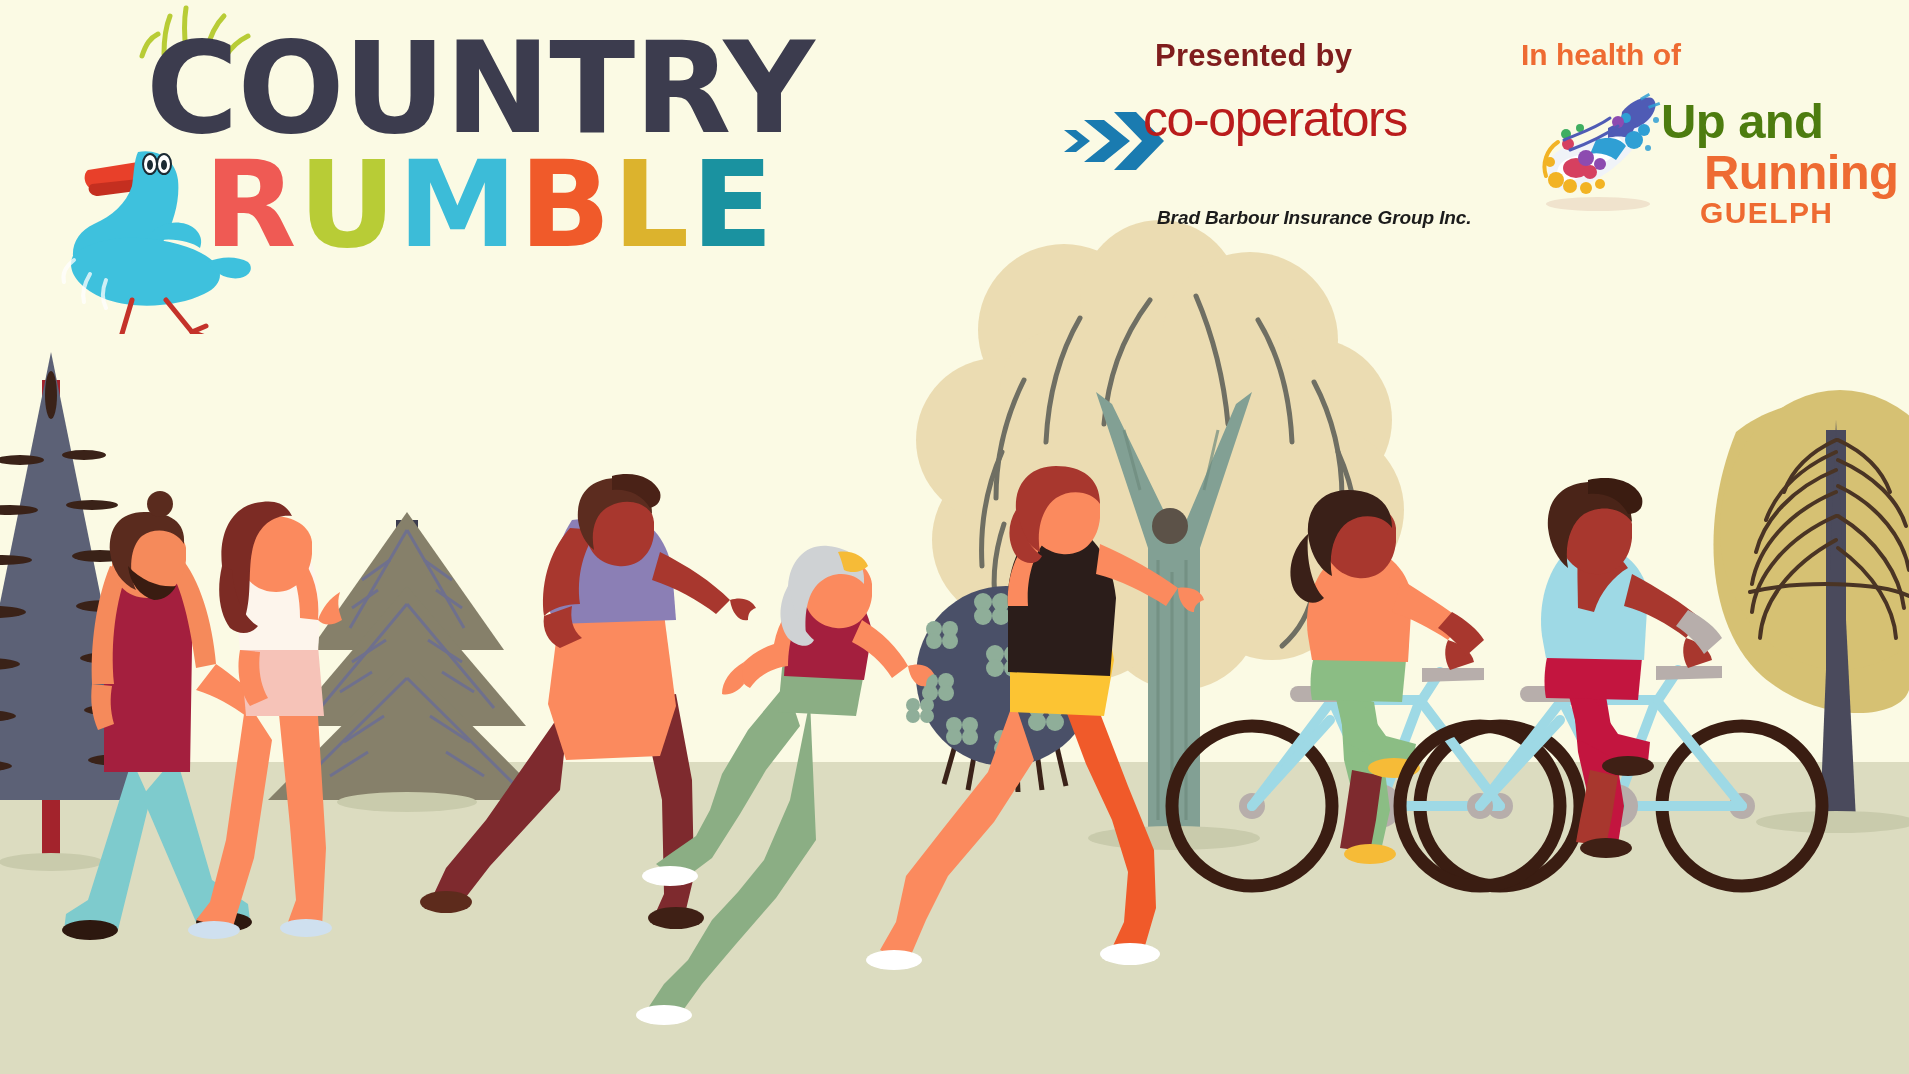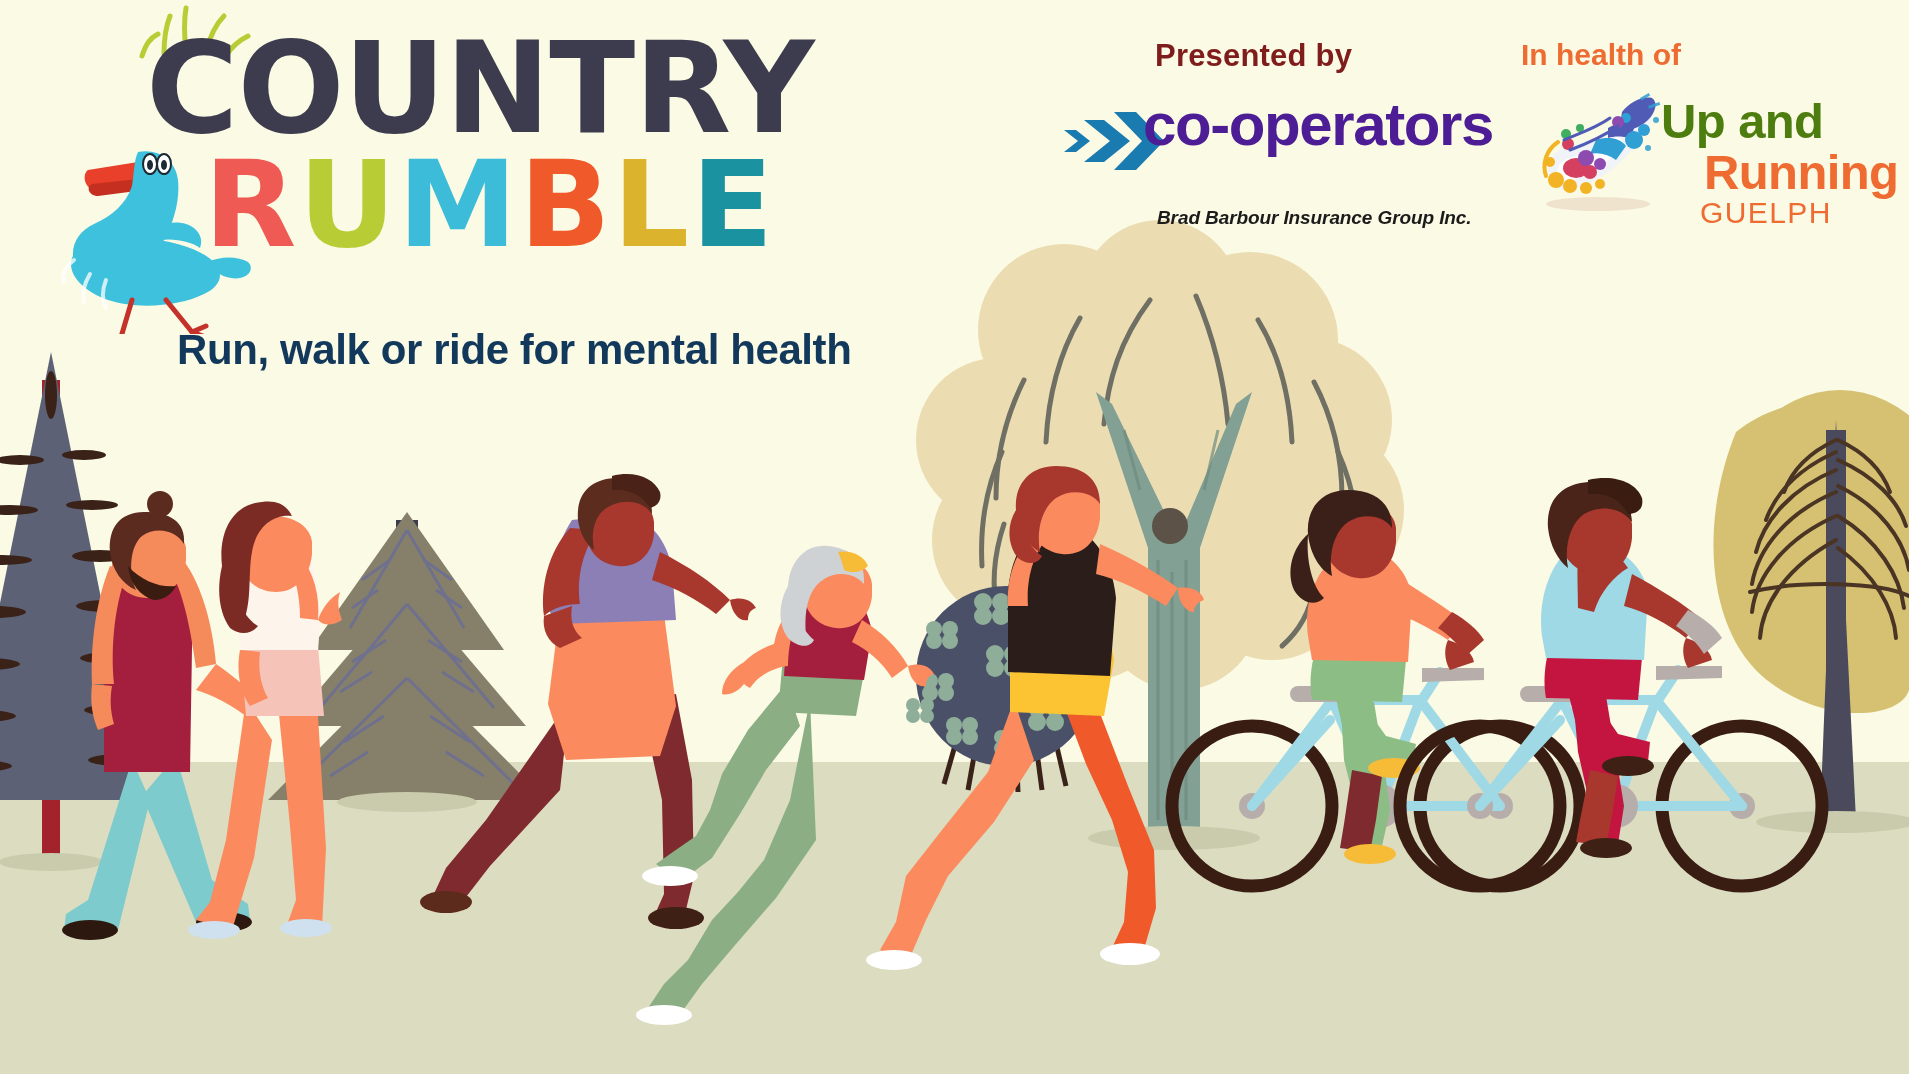--- a/index.html
+++ b/index.html
@@ -21,21 +21,21 @@
   
   .txt{position:absolute;white-space:nowrap;}
 
   #presented-by{
     left:1155px;top:38px;
     font-size:31px;font-weight:bold;color:#7f1d1d;
     letter-spacing:.2px;
   }
   #coop-word{
     left:1143px;top:90px;
-    font-size:60px;font-weight:bold;color:#4c1d95;
+    font-size:50px;font-weight:normal;color:#b91c1c;
     letter-spacing:-1.4px;
   }
   #coop-sub{
     left:1157px;top:207px;
     font-size:19px;font-weight:bold;color:#1b1b1b;
     letter-spacing:-.1px;
     font-style:italic;
   }
   #in-support{
     left:1521px;top:38px;
@@ -47,21 +47,21 @@
     letter-spacing:-.6px;
   }
   #uar-line2{
     left:1661px;top:144px;
     font-size:49px;font-weight:bold;color:#ee6b32;
     letter-spacing:-.6px;
     margin-left:43px;
   }
   #uar-line3{
     left:1700px;top:196px;
-    font-size:30px;font-weight:normal;color:#ee6b32;
+    font-size:30px;font-weight:bold;color:#ee6b32;
     letter-spacing:1.4px;
   }
 
   #tagline{
     left:177px;top:326px;
     font-size:42px;font-weight:bold;color:#12385c;
     letter-spacing:-.4px;
   }
 
   
@@ -452,21 +452,20 @@
       </g>
       <g stroke="#c4322a" stroke-width="5" fill="none" stroke-linecap="round">
         <path d="M78 196 L62 250"></path>
         <path d="M112 196 L138 228"></path>
         <path d="M138 228 L152 222 M138 228 L154 234 M138 228 L146 242"></path>
         <path d="M62 250 L52 258 M62 250 L66 262 M62 250 L74 258"></path>
       </g>
     </svg>
   </div>
 
-  <div id="tagline" class="txt">Run, walk or ride for mental health</div>
 
   <div>
     <div id="presented-by" class="txt">Presented by</div>
 
     <svg style="position:absolute;left:1060px;top:106px;" width="110" height="70" viewBox="0 0 110 70">
       <g fill="#1a7bb0">
         <path d="M4 24 L16 24 L30 35 L16 46 L4 46 L18 35 Z"></path>
         <path d="M24 14 L44 14 L70 35 L44 56 L24 56 L50 35 Z"></path>
         <path d="M54 6 L76 6 L104 35 L76 64 L54 64 L82 35 Z"></path>
       </g>

